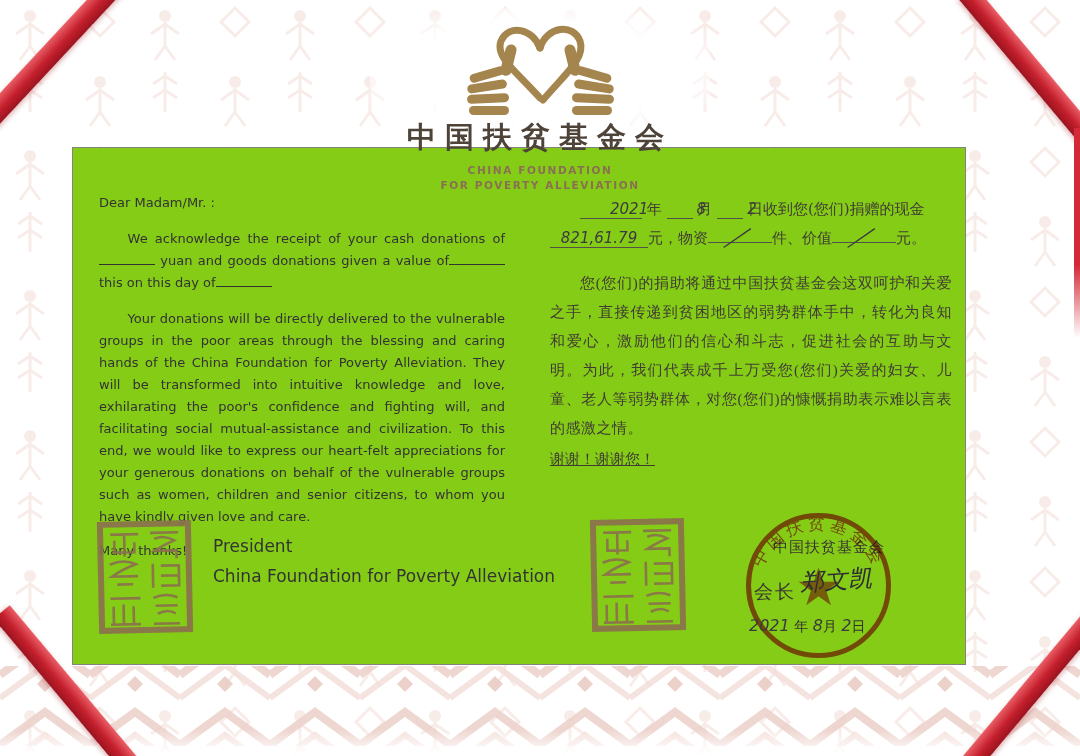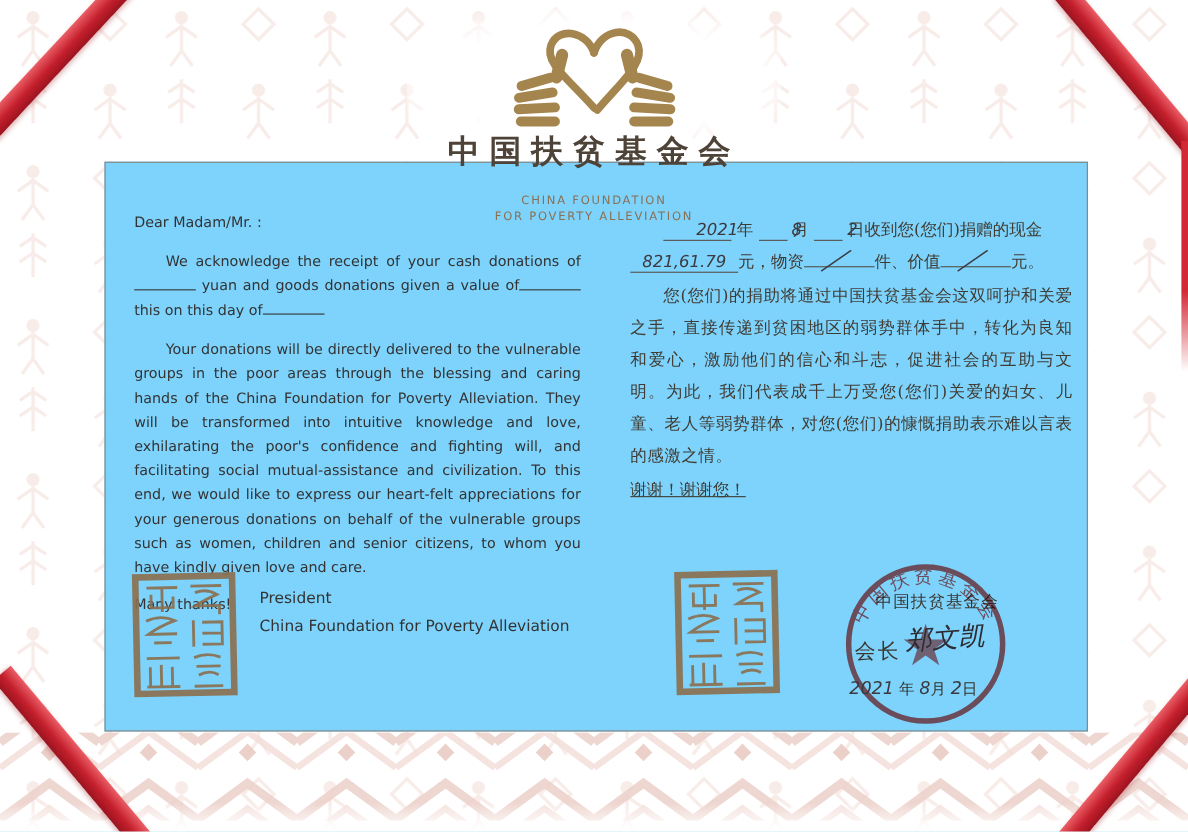--- a/index.html
+++ b/index.html
@@ -17,42 +17,42 @@
   .ribbon{position:absolute;height:21px;background:linear-gradient(to bottom,#ea5e66,#c41f2c 55%,#9a141f);
     box-shadow:0 2px 5px rgba(160,40,45,.35);z-index:4;}
   .ribbon-tl{width:190px;left:-42px;top:41px;transform:rotate(-47deg);}
   .ribbon-tr{width:190px;left:933px;top:55px;transform:rotate(50deg);}
   .ribbon-bl{width:200px;left:-34px;top:678px;transform:rotate(50deg);}
   .ribbon-br{width:200px;left:935px;top:676px;transform:rotate(-50deg);}
   .ribbon-edge{position:absolute;width:6px;height:210px;left:1074px;top:128px;z-index:4;
     background:linear-gradient(to bottom,#d32836 65%,rgba(211,40,54,0));}
 
   
-  .card{position:absolute;left:95px;top:147px;width:892px;height:516px;
-    background:#7dd3fc;border:1.5px solid #83827e;z-index:1;}
+  .card{position:absolute;left:72px;top:147px;width:892px;height:516px;
+    background:#84cc16;border:1.5px solid #83827e;z-index:1;}
 
   
   .logo{position:absolute;top:14px;left:50%;transform:translateX(-50%);
     text-align:center;z-index:3;width:360px;}
   .logo::before{content:"";position:absolute;left:10px;top:-6px;width:340px;height:128px;
     background:radial-gradient(ellipse at center,#fff 55%,rgba(255,255,255,0) 85%);z-index:-1;}
   .logo-cn{font-family:"DejaVu Serif","Liberation Serif",serif;font-weight:bold;
     font-size:29px;letter-spacing:9px;color:#4e4338;margin-top:-4px;}
-  .logo-en{font-size:10.5px;font-weight:normal;color:#8a6f52;letter-spacing:1.6px;line-height:1.45;margin-top:17px;}
+  .logo-en{font-size:10.5px;font-weight:bold;color:#8a6f52;letter-spacing:1.6px;line-height:1.45;margin-top:5px;}
 
   
   .col-en{position:absolute;left:26px;top:44px;width:406px;font-size:13px;line-height:22px;color:#333;}
   .col-en p{margin:0;text-align:justify;}
   .salutation{margin-bottom:14px !important;}
   .indent{text-indent:2.2em;}
   .mt{margin-top:14px !important;}
   .blank{display:inline-block;width:56px;border-bottom:1.3px solid #333;height:13px;vertical-align:baseline;}
   .en-thanks{text-align:right;margin-top:12px !important;padding-right:6px;}
   .sign-en{position:absolute;left:24px;top:372px;display:flex;z-index:1;}
-  .sign-en-text{margin-left:20px;font-size:14px;color:#333;}
+  .sign-en-text{margin-left:20px;font-size:17px;color:#333;}
   .sign-en-text .line1{margin-top:16px;}
   .sign-en-text .line2{margin-top:10px;}
   .sign-en-text .line3{margin-top:36px;}
 
   
   .seal{color:#8b6f4e;opacity:.9;transform:rotate(-1.2deg);}
   .seal-cn-pos{position:absolute;left:517px;top:370px;z-index:1;}
 
   
   .col-cn{position:absolute;left:477px;top:38px;width:402px;
@@ -60,21 +60,21 @@
   .hw{font-family:"DejaVu Sans","Liberation Sans",sans-serif;font-style:italic;color:#3c3a40;}
   .u{border-bottom:1.5px solid #55504a;display:inline-block;text-align:center;line-height:1.2;}
   .u-name{font-size:17px;padding:0 4px;}
   .u-year{width:62px;font-size:15px;}
   .u-num{width:26px;font-size:15px;}
   .u-amt{width:98px;font-size:15px;}
   .cn-dateline{text-indent:2em;margin-top:9px;}
   .blank-slash{display:inline-block;width:64px;border-bottom:1.3px solid #55504a;
     text-align:center;position:relative;height:16px;vertical-align:baseline;}
   .blank-slash .hw{position:absolute;left:16px;bottom:-7px;font-size:26px;line-height:1;transform:rotate(6deg);}
-  .cn-para{margin-top:2px;text-indent:2em;text-align:justify;letter-spacing:.5px;}
+  .cn-para{margin-top:16px;text-indent:2em;text-align:justify;letter-spacing:.5px;font-family:Liberation Serif, serif;}
   .cn-thanks{padding-right:28px;margin-top:2px;text-decoration:underline;}
 
   
   .stamp-svg{position:absolute;left:668px;top:360px;z-index:3;opacity:.9;mix-blend-mode:multiply;}
   .cn-org{position:absolute;left:700px;top:390px;z-index:2;font-family:"DejaVu Serif",serif;
     font-size:15px;letter-spacing:1px;color:#3a362f;}
   .cn-president{position:absolute;left:681px;top:431px;z-index:2;font-family:"DejaVu Serif",serif;
     font-size:19px;letter-spacing:2px;color:#3a362f;}
   .cn-signature{position:absolute;left:727px;top:416px;z-index:4;font-size:24px;
     transform:rotate(-4deg);color:#2e2c33;}

